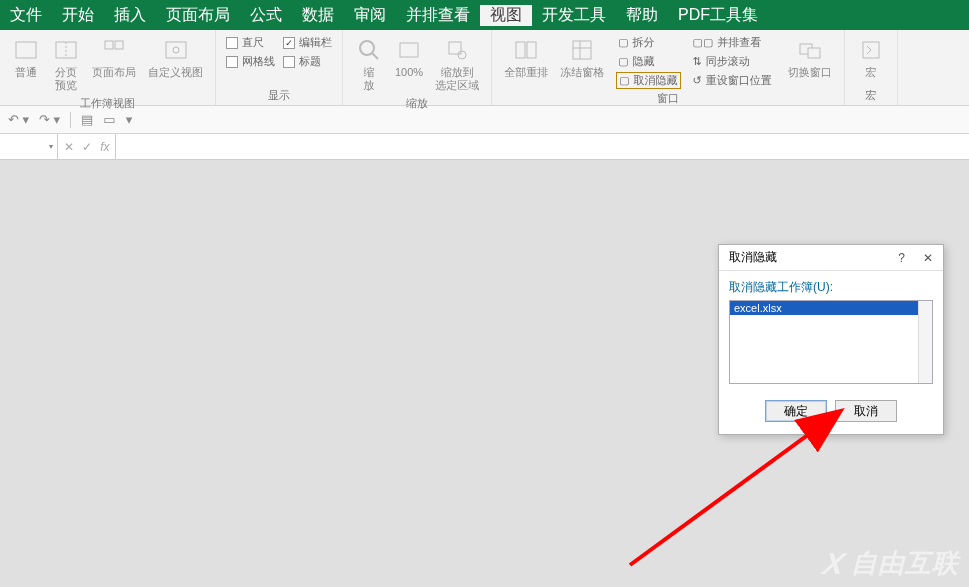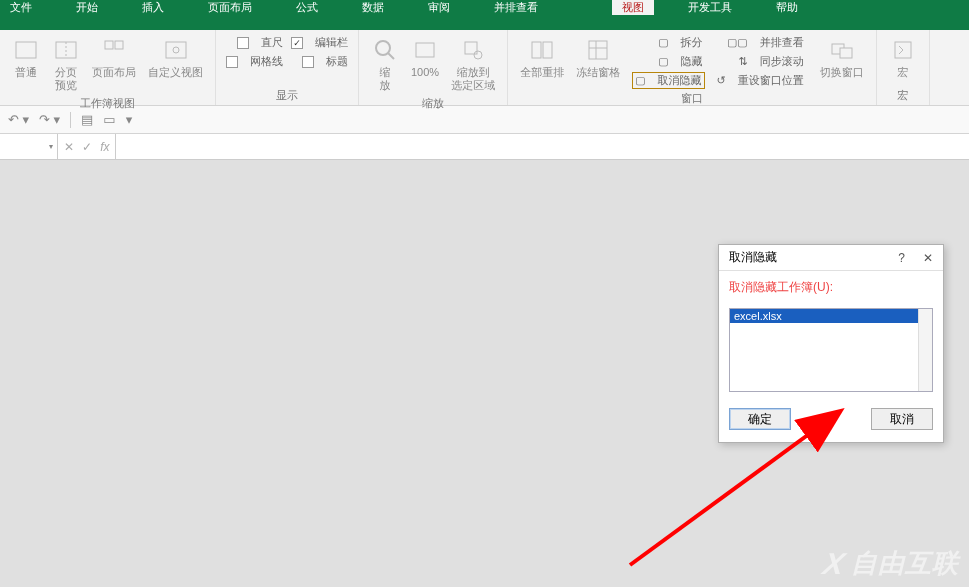--- a/index.html
+++ b/index.html
@@ -1,33 +1,33 @@
 <!DOCTYPE html>
 <html><head>
 <meta charset="utf-8">
 <style>
 * { margin: 0; padding: 0; box-sizing: border-box; font-family: "Microsoft YaHei", sans-serif; }
 body { width: 969px; height: 587px; background: #e0e0e0; overflow: hidden; position: relative; }
 
 
-.ribbon-tabs { height: 30px; background: #0f7b45; display: flex; align-items: flex-start; color: #fff; font-size: 11px; gap: 24px; }
+.ribbon-tabs { height: 30px; background: #0f7b45; display: flex; align-items: center; color: #fff; font-size: 16px; }
 .tab { padding: 0 10px; display: flex; align-items: center; cursor: pointer; }
-.tab.active { background: #f3f3f3; color: #b91c1c; margin-left: 40px; }
+.tab.active { background: #f3f3f3; color: #404040; }
 .tell-me { display: flex; align-items: center; padding: 0 8px; gap: 4px; }
 
 
 .ribbon { height: 76px; background: #f3f3f3; border-bottom: 1px solid #d4d4d4; display: flex; font-size: 11px; color: #666; }
 .group { border-right: 1px solid #e0e0e0; padding: 4px 8px 2px 8px; display: flex; flex-direction: column; justify-content: space-between; }
 .group-label { text-align: center; font-size: 11px; color: #777; padding-top: 2px; }
 .group-body { display: flex; align-items: flex-start; gap: 4px; flex: 1; }
 .big-btn { display: flex; flex-direction: column; align-items: center; gap: 2px; padding: 2px 4px; cursor: pointer; color: #888; }
 .big-btn .ico { width: 28px; height: 28px; display: flex; align-items: center; justify-content: center; }
 .big-btn .txt { font-size: 11px; text-align: center; line-height: 1.2; }
 .stack { display: flex; flex-direction: column; gap: 2px; justify-content: center; }
-.chk-row { display: flex; align-items: center; gap: 12px; padding: 1px 2px; white-space: nowrap; justify-content: flex-end; }
+.chk-row { display: flex; align-items: center; gap: 4px; padding: 1px 2px; white-space: nowrap; }
 .chk { width: 12px; height: 12px; border: 1px solid #999; background: #fff; display: inline-flex; align-items: center; justify-content: center; font-size: 9px; color: #333; }
 
 
 .qat { height: 28px; background: #f9f9f9; border-bottom: 1px solid #d4d4d4; display: flex; align-items: center; padding: 0 8px; gap: 10px; color: #888; font-size: 13px; }
 .qat .sep { width: 1px; height: 16px; background: #ccc; }
 
 
 .formula-bar { height: 26px; background: #fff; border-bottom: 1px solid #ccc; display: flex; align-items: stretch; font-size: 12px; color: #555; }
 .name-box { width: 58px; border-right: 1px solid #ccc; display: flex; align-items: center; justify-content: flex-end; padding-right: 4px; }
 .name-box::after { content: "▾"; font-size: 8px; margin-left: 4px; color: #888; }
@@ -36,25 +36,25 @@
 
 
 .sheet-area { position: absolute; left: 0; right: 0; top: 160px; bottom: 0; background: #e0e0e0; }
 
 
 .dialog { position: absolute; left: 718px; top: 244px; width: 226px; background: #fff; border: 1px solid #b0b0b0; box-shadow: 2px 2px 8px rgba(0,0,0,0.2); font-size: 12px; }
 .dlg-title { height: 26px; display: flex; align-items: center; justify-content: space-between; padding: 0 6px 0 10px; border-bottom: 1px solid #e0e0e0; }
 .dlg-title-right { display: flex; gap: 10px; color: #555; }
 .dlg-title-right span { cursor: pointer; padding: 0 4px; }
 .dlg-body { padding: 8px 10px; }
-.dlg-label { margin-bottom: 12px; color: #ef4444; }
+.dlg-label { margin-bottom: 4px; color: #0369a1; }
 .listbox { border: 1px solid #aab; height: 84px; background: #fff; overflow: hidden; position: relative; }
 .listbox .item { background: #1a5fbf; color: #fff; padding: 1px 4px; font-size: 11px; }
 .listbox .scroll { position: absolute; right: 0; top: 0; width: 14px; height: 100%; border-left: 1px solid #ddd; background: #f4f4f4; }
-.dlg-buttons { display: flex; justify-content: space-between; gap: 8px; padding: 8px 10px 12px 10px; }
+.dlg-buttons { display: flex; justify-content: center; gap: 8px; padding: 8px 10px 12px 10px; }
 .dlg-buttons button { width: 62px; height: 22px; border: 1px solid #aaa; background: #efefef; font-size: 12px; cursor: pointer; }
 .dlg-buttons button.primary { border: 1px solid #7aa3d4; box-shadow: 0 0 0 1px #bcd3ee inset; }
 
 
 .arrow { position: absolute; left: 620px; top: 405px; pointer-events: none; }
 
 
 .watermark { position: absolute; right: 10px; bottom: 6px; font-size: 26px; font-weight: 800; color: #fff; opacity: 0.55; font-style: italic; letter-spacing: 1px; display: flex; align-items: center; gap: 6px; }
 .watermark .x { font-size: 30px; transform: skewX(-12deg); }
 
@@ -68,20 +68,21 @@
   <div class="tab">开始</div>
   <div class="tab">插入</div>
   <div class="tab">页面布局</div>
   <div class="tab">公式</div>
   <div class="tab">数据</div>
   <div class="tab">审阅</div>
   <div class="tab">并排查看</div>
   <div class="tab active">视图</div>
   <div class="tab">开发工具</div>
   <div class="tab">帮助</div>
+  <div class="tab">PDF工具集</div>
 </div>
 
 <div class="ribbon">
 
   <div class="group">
     <div class="group-body">
       <div class="big-btn">
         <span class="ico">
             <svg width="24" height="24">
               <rect x="2" y="4" width="20" height="16" fill="none" stroke="#bbb"></rect>

